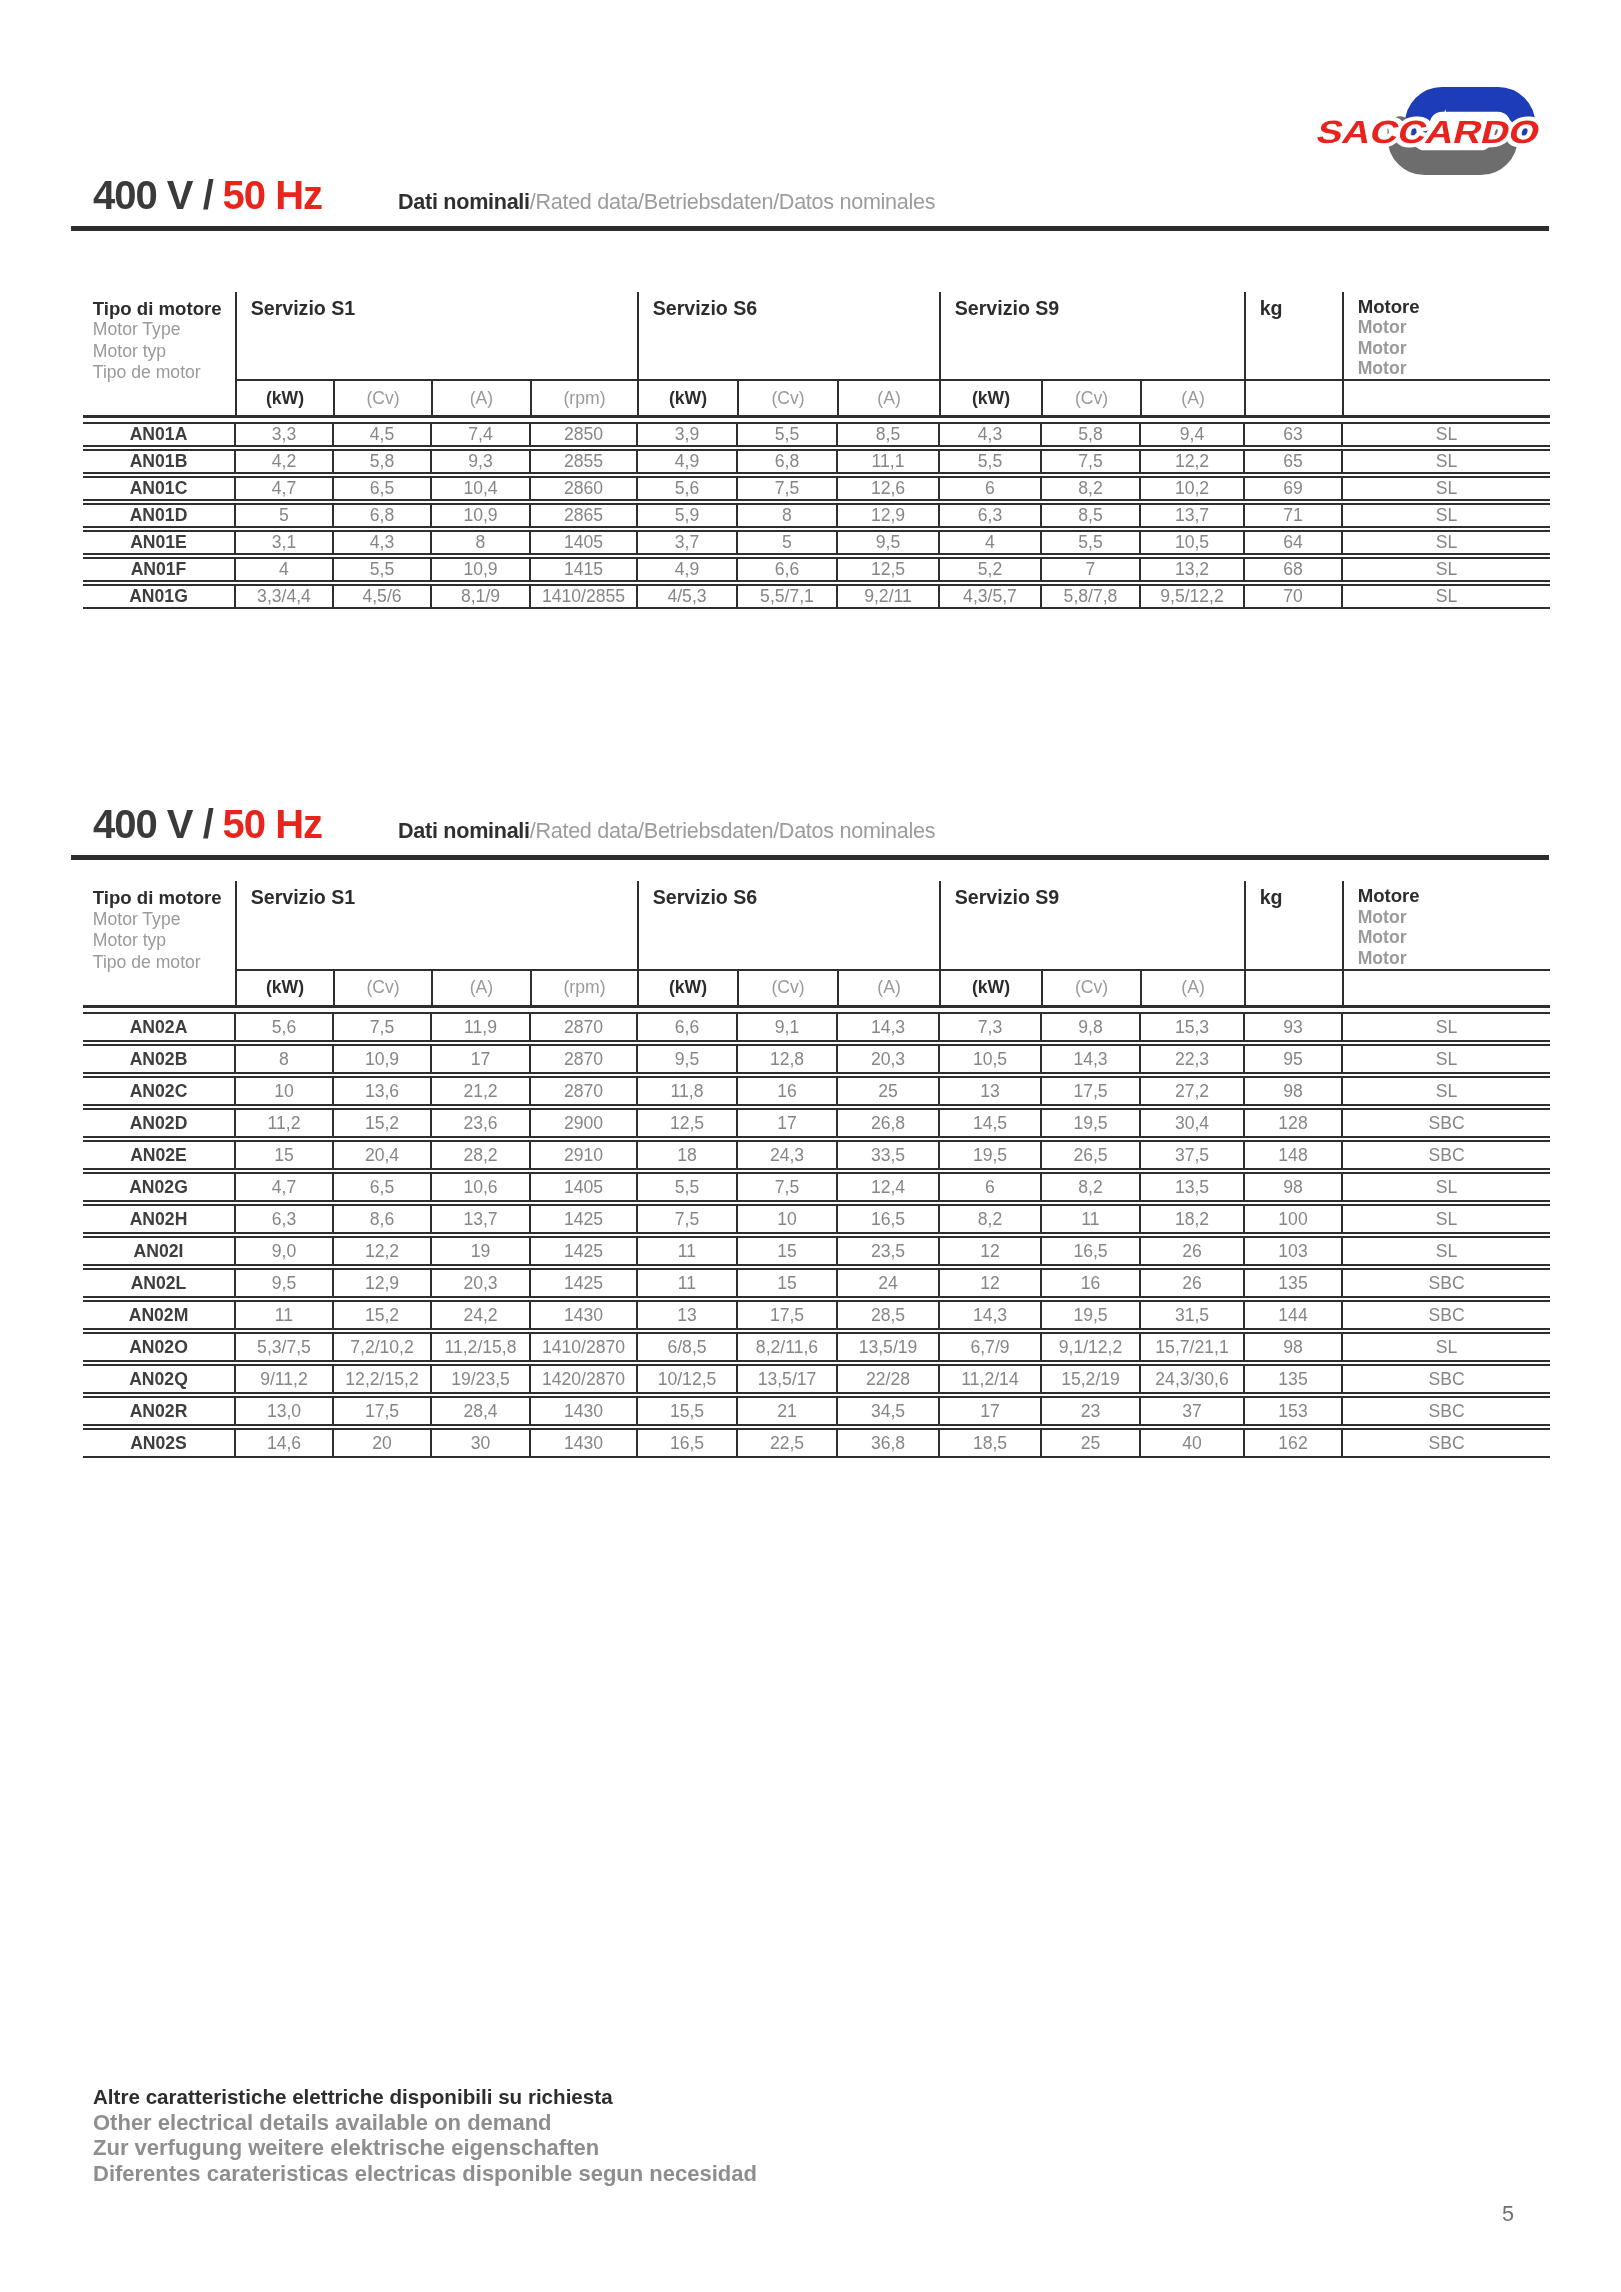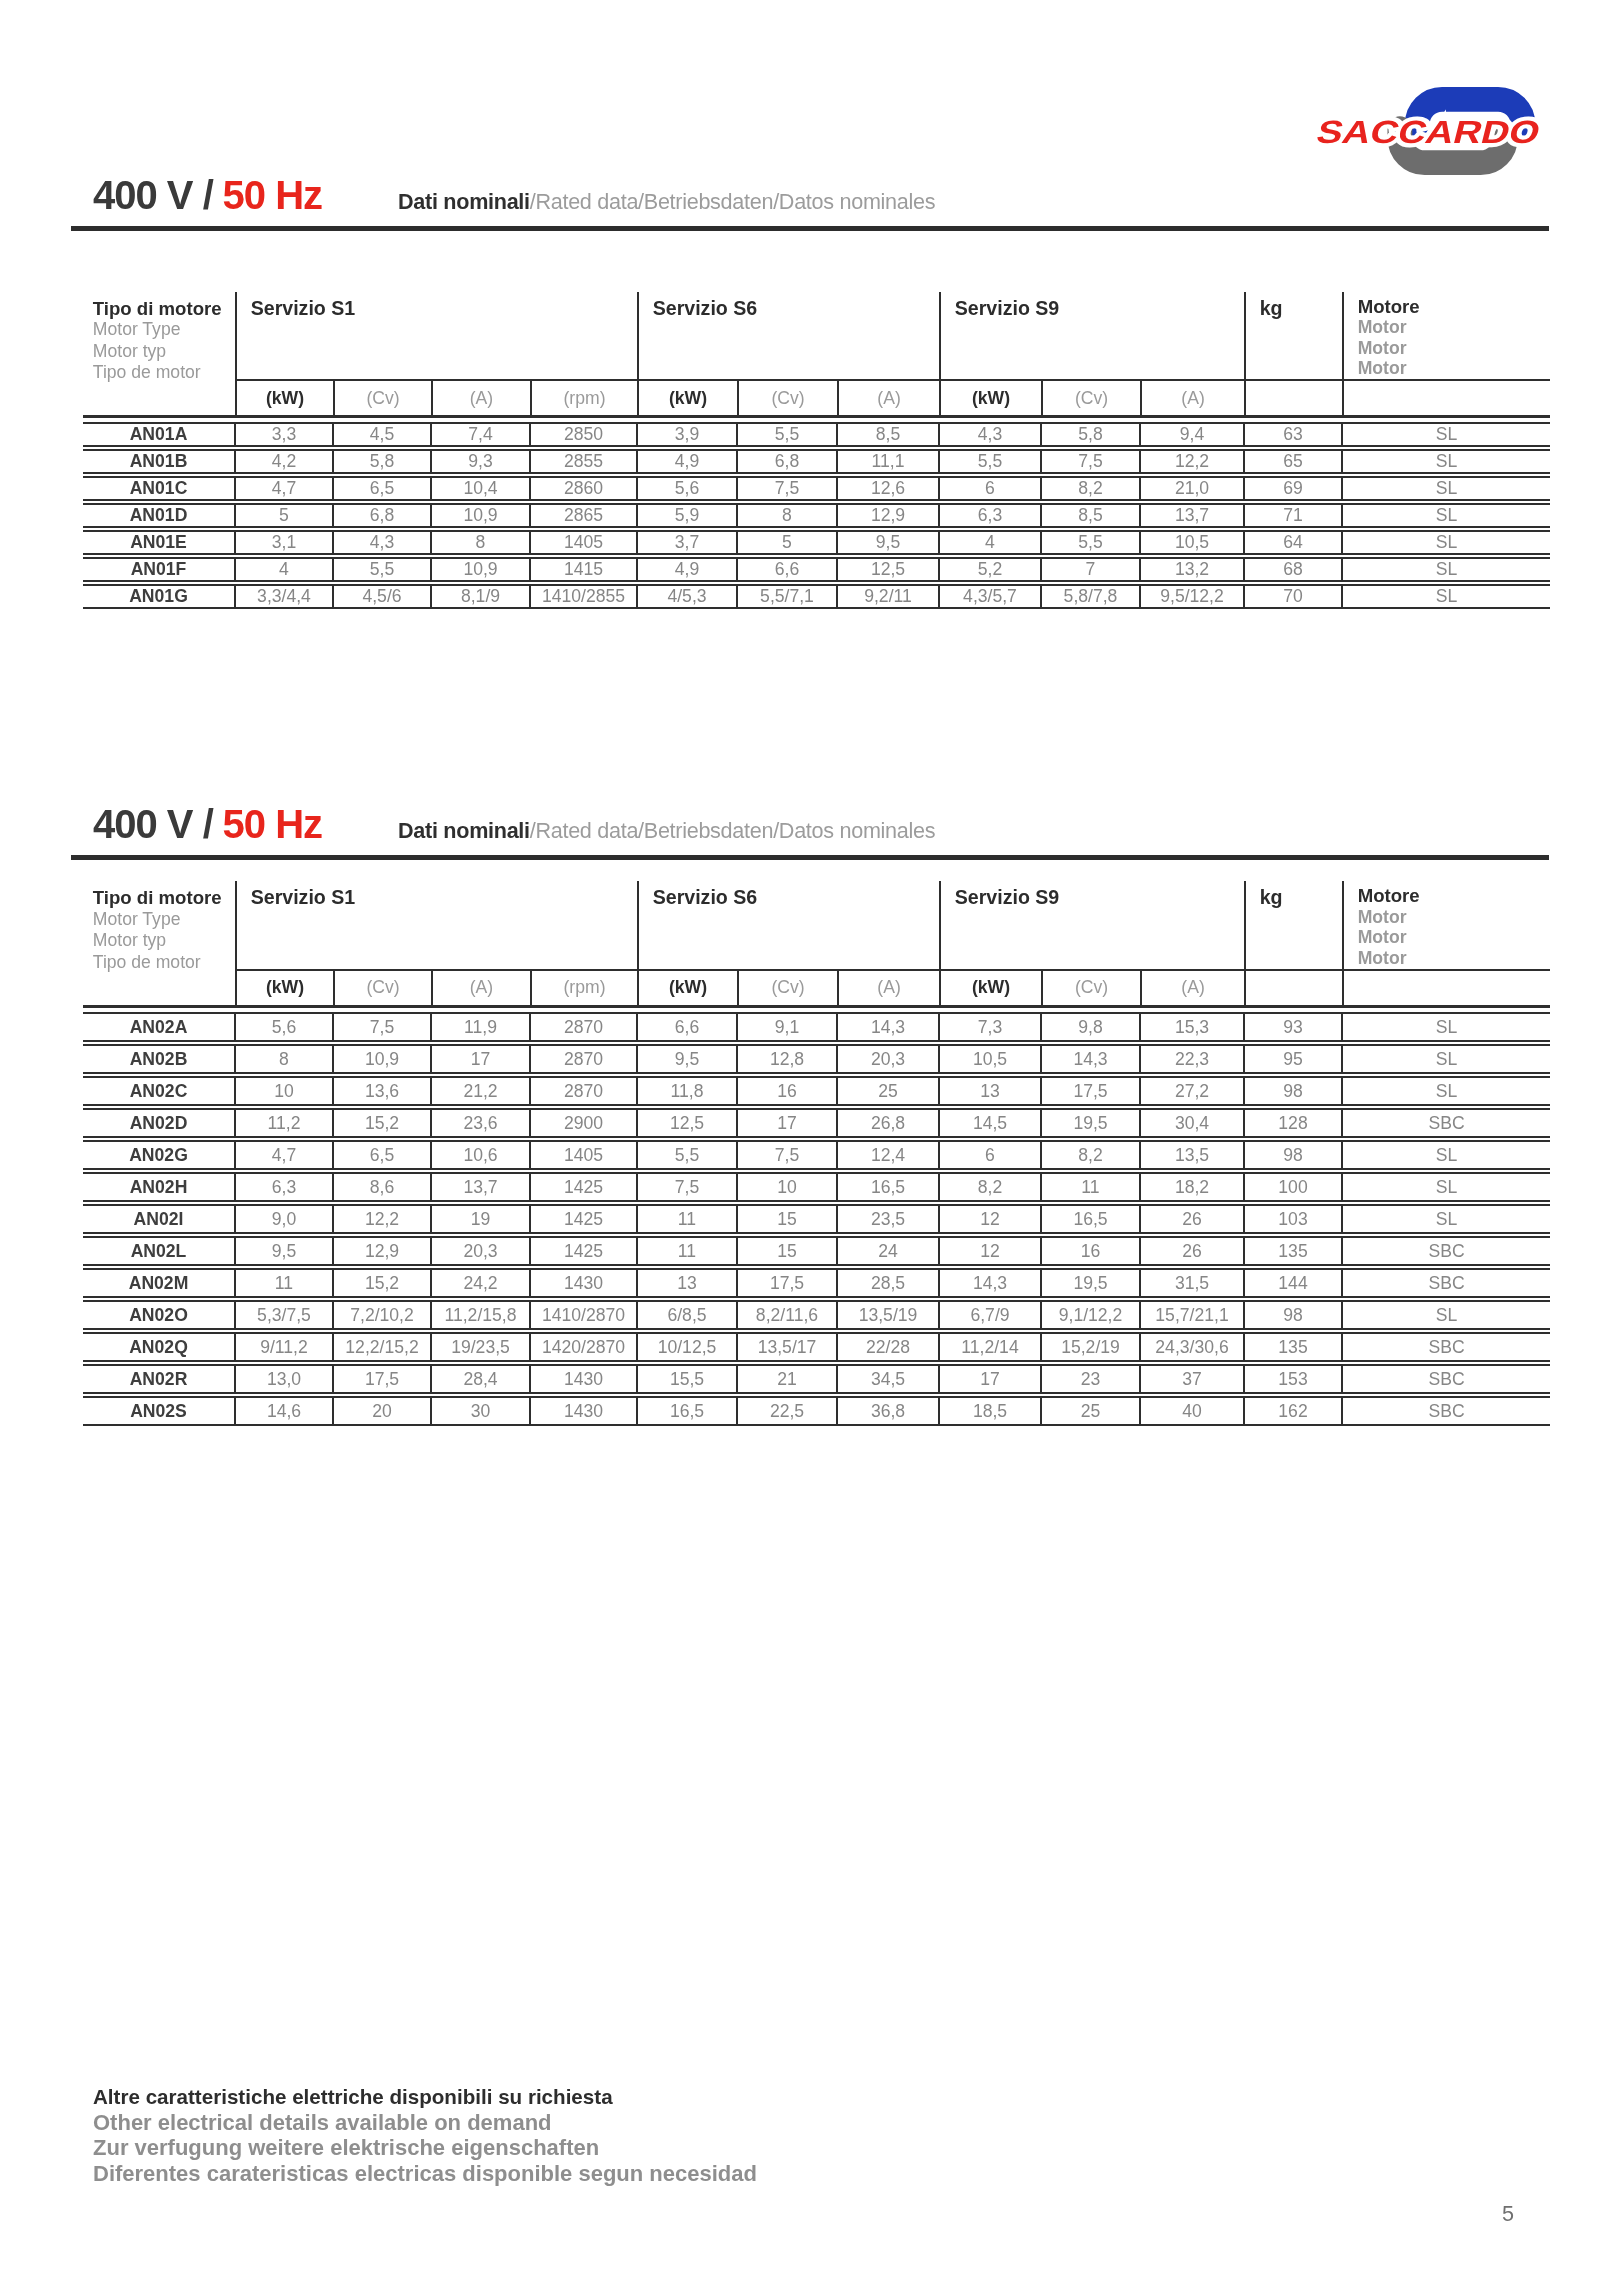--- a/index.html
+++ b/index.html
@@ -194,21 +194,21 @@
             <td class="model">AN01C</td>
             <td>4,7</td>
             <td>6,5</td>
             <td>10,4</td>
             <td>2860</td>
             <td>5,6</td>
             <td>7,5</td>
             <td>12,6</td>
             <td>6</td>
             <td>8,2</td>
-            <td>21,0</td>
+            <td>10,2</td>
             <td>69</td>
             <td>SL</td>
           </tr>
           <tr>
             <td class="model">AN01D</td>
             <td>5</td>
             <td>6,8</td>
             <td>10,9</td>
             <td>2865</td>
             <td>5,9</td>
@@ -400,20 +400,35 @@
             <td>12,5</td>
             <td>17</td>
             <td>26,8</td>
             <td>14,5</td>
             <td>19,5</td>
             <td>30,4</td>
             <td>128</td>
             <td>SBC</td>
           </tr>
           <tr>
+            <td class="model">AN02E</td>
+            <td>15</td>
+            <td>20,4</td>
+            <td>28,2</td>
+            <td>2910</td>
+            <td>18</td>
+            <td>24,3</td>
+            <td>33,5</td>
+            <td>19,5</td>
+            <td>26,5</td>
+            <td>37,5</td>
+            <td>148</td>
+            <td>SBC</td>
+          </tr>
+          <tr>
             <td class="model">AN02G</td>
             <td>4,7</td>
             <td>6,5</td>
             <td>10,6</td>
             <td>1405</td>
             <td>5,5</td>
             <td>7,5</td>
             <td>12,4</td>
             <td>6</td>
             <td>8,2</td>

